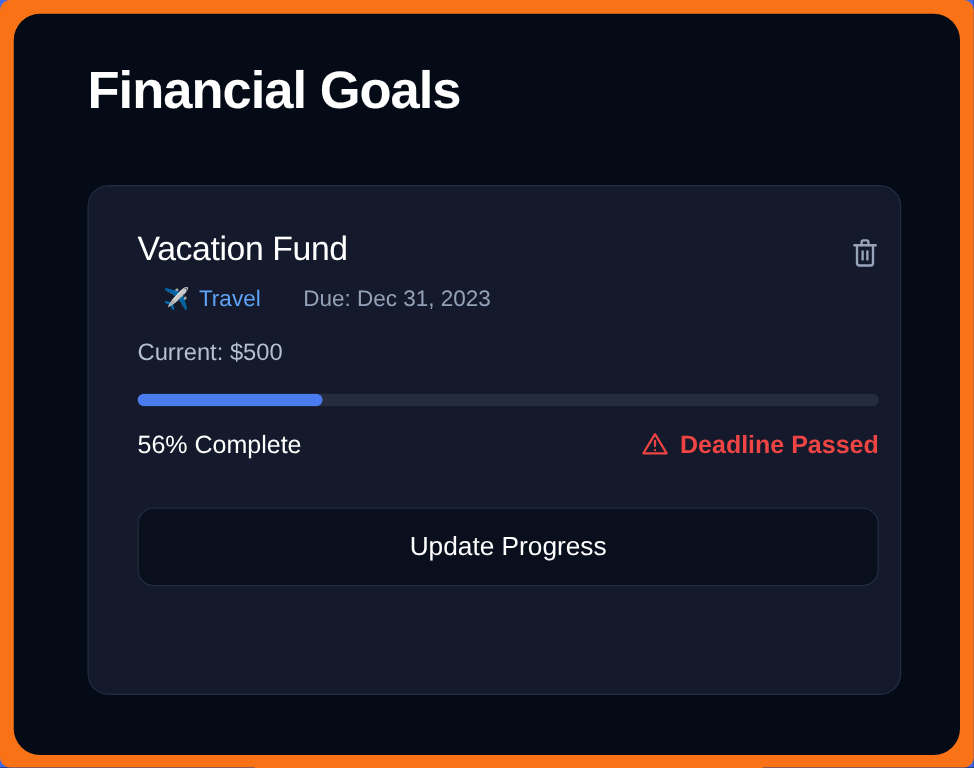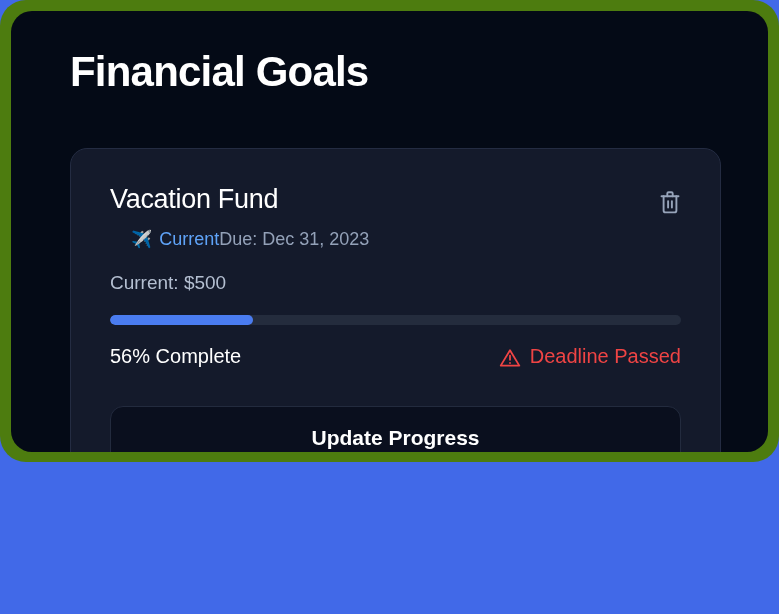--- a/index.html
+++ b/index.html
@@ -13,23 +13,23 @@
     font-family: "Liberation Sans", sans-serif;
     overflow: hidden;
   }
 
   
   #app-frame {
     position: absolute;
     left: 0;
     top: 0;
     width: 779px;
-    height: 462px;
-    background: #4d7c0f;
-    border-radius: 26px;
+    height: 614px;
+    background: #f97316;
+    border-radius: 8px;
     box-sizing: border-box;
     padding: 11px 11px 10px 11px;
   }
 
   #app-surface {
     width: 100%;
     height: 100%;
     background: #040a16;
     border-radius: 21px;
     box-sizing: border-box;
@@ -57,21 +57,21 @@
     top: 137px;
     width: 651px;
     height: 408px;
     background: #141a2b;
     border: 1px solid #242c42;
     border-radius: 17px;
     box-sizing: border-box;
   }
 
   .card-inner {
-    padding: 36px 39px 0 39px;
+    padding: 36px 17px 0 39px;
   }
 
   
   .card-head {
     display: flex;
     align-items: flex-start;
     justify-content: space-between;
   }
 
   .goal-title {
@@ -106,20 +106,21 @@
     color: #5fa3f8;
   }
   .category-emoji {
     font-size: 17px;
     margin-right: 7px;
     line-height: 1;
   }
   .due-date {
     font-size: 18px;
     color: #93a1b8;
+    margin-left: 34px;
   }
 
   
   .amounts-row {
     display: flex;
     justify-content: space-between;
     align-items: flex-start;
     margin-top: 22px;
     font-size: 19px;
     color: #b4bfd1;
@@ -147,43 +148,44 @@
     align-items: center;
     margin-top: 20px;
   }
   .percent-label {
     font-size: 20px;
     font-weight: 500;
     color: #ffffff;
   }
   .deadline-warning {
     display: inline-flex;
-    align-items: flex-end;
+    align-items: flex-start;
     font-size: 20px;
     color: #ef4444;
+    font-weight: bold;
   }
   .warn-icon {
     margin-right: 9px;
     line-height: 0;
     display: inline-flex;
   }
 
   
   .update-btn {
     display: block;
     width: 100%;
     margin-top: 38px;
     height: 63px;
     background: #0a0f1e;
     border: 1px solid #232b3e;
     border-radius: 13px;
     color: #ffffff;
     font-family: "Liberation Sans", sans-serif;
     font-size: 21px;
-    font-weight: 700;
+    font-weight: 400;
     cursor: pointer;
   }
 </style>
 </head>
 <body>
 
 <div id="app-frame">
   <div id="app-surface">
 
     <h1 id="page-title">Financial Goals</h1>
@@ -203,21 +205,21 @@
                 <path d="M9.1 11.1 v6.4"></path>
                 <path d="M12.9 11.1 v6.4"></path>
               </svg>
             </span>
           </button>
         </div>
 
         <div class="meta-row">
           <span class="category-badge">
             <span class="category-emoji">✈️</span>
-            <span>Current</span>
+            <span>Travel</span>
           </span>
           <span class="due-date">Due: Dec 31, 2023</span>
         </div>
 
         <div class="amounts-row">
           <span>Current: $500</span>
         </div>
 
         <div class="progress-track">
           <div class="progress-fill" id="progress-fill" style="width: 25%;"></div>

